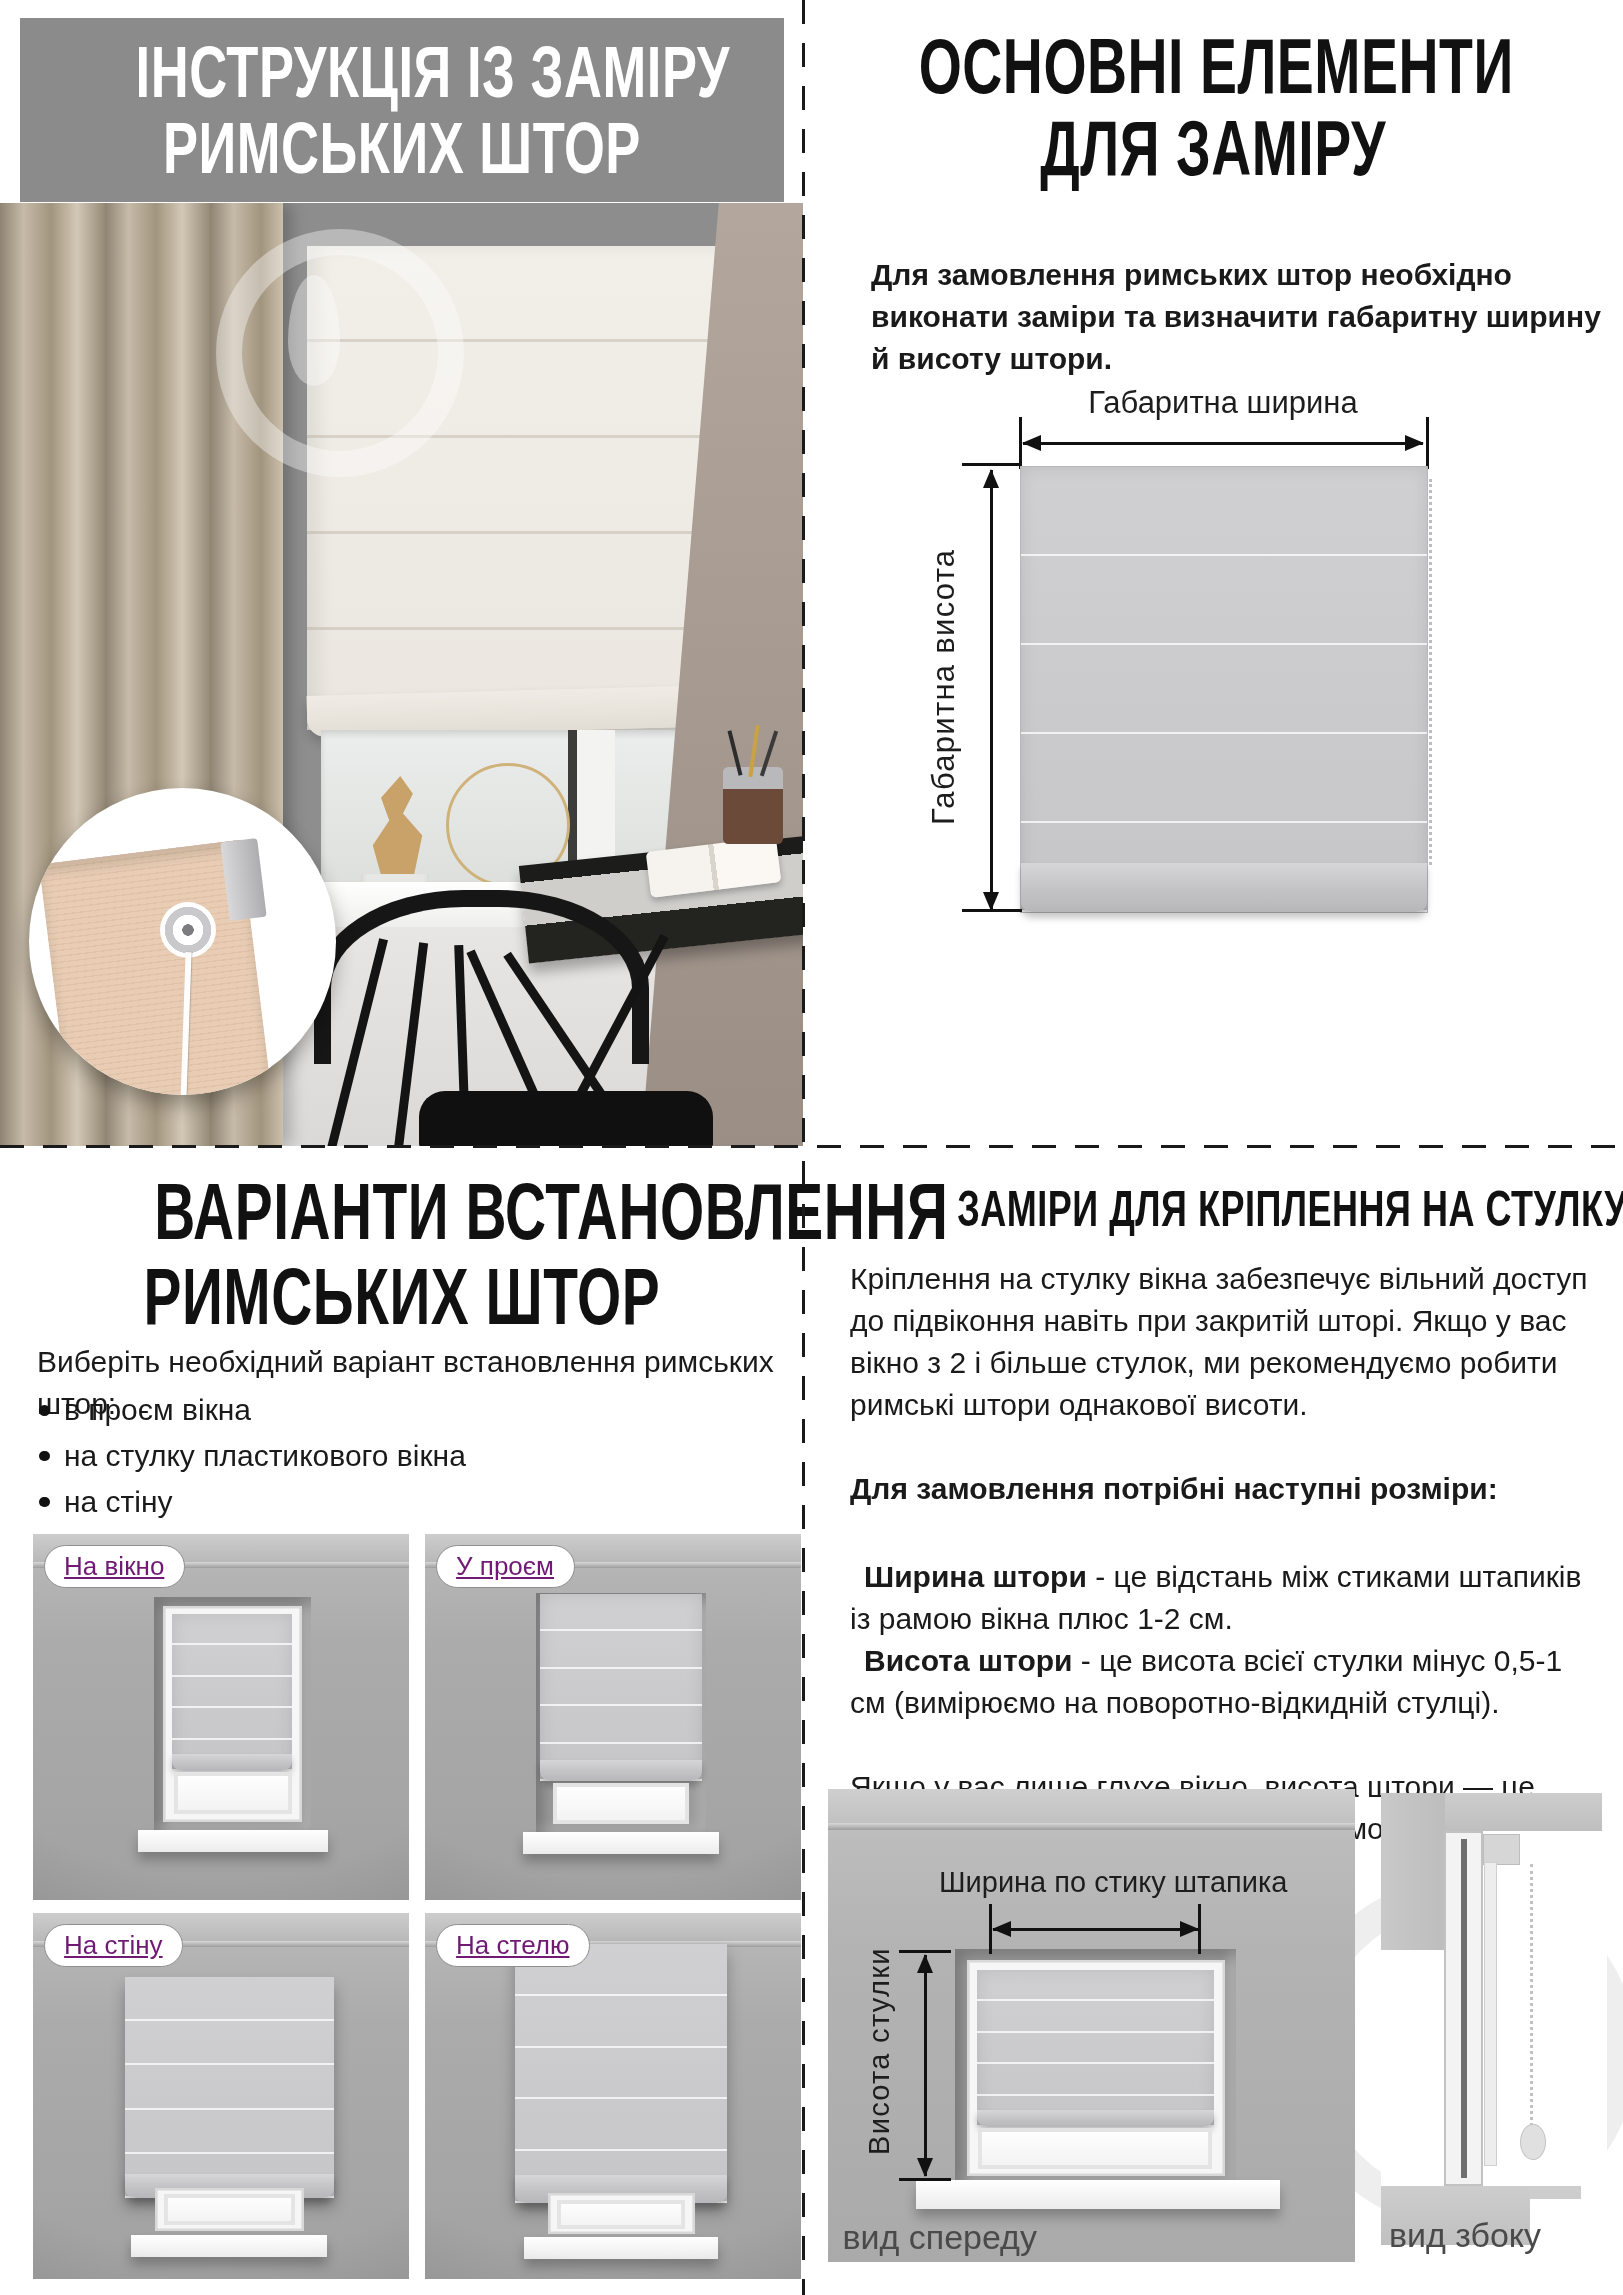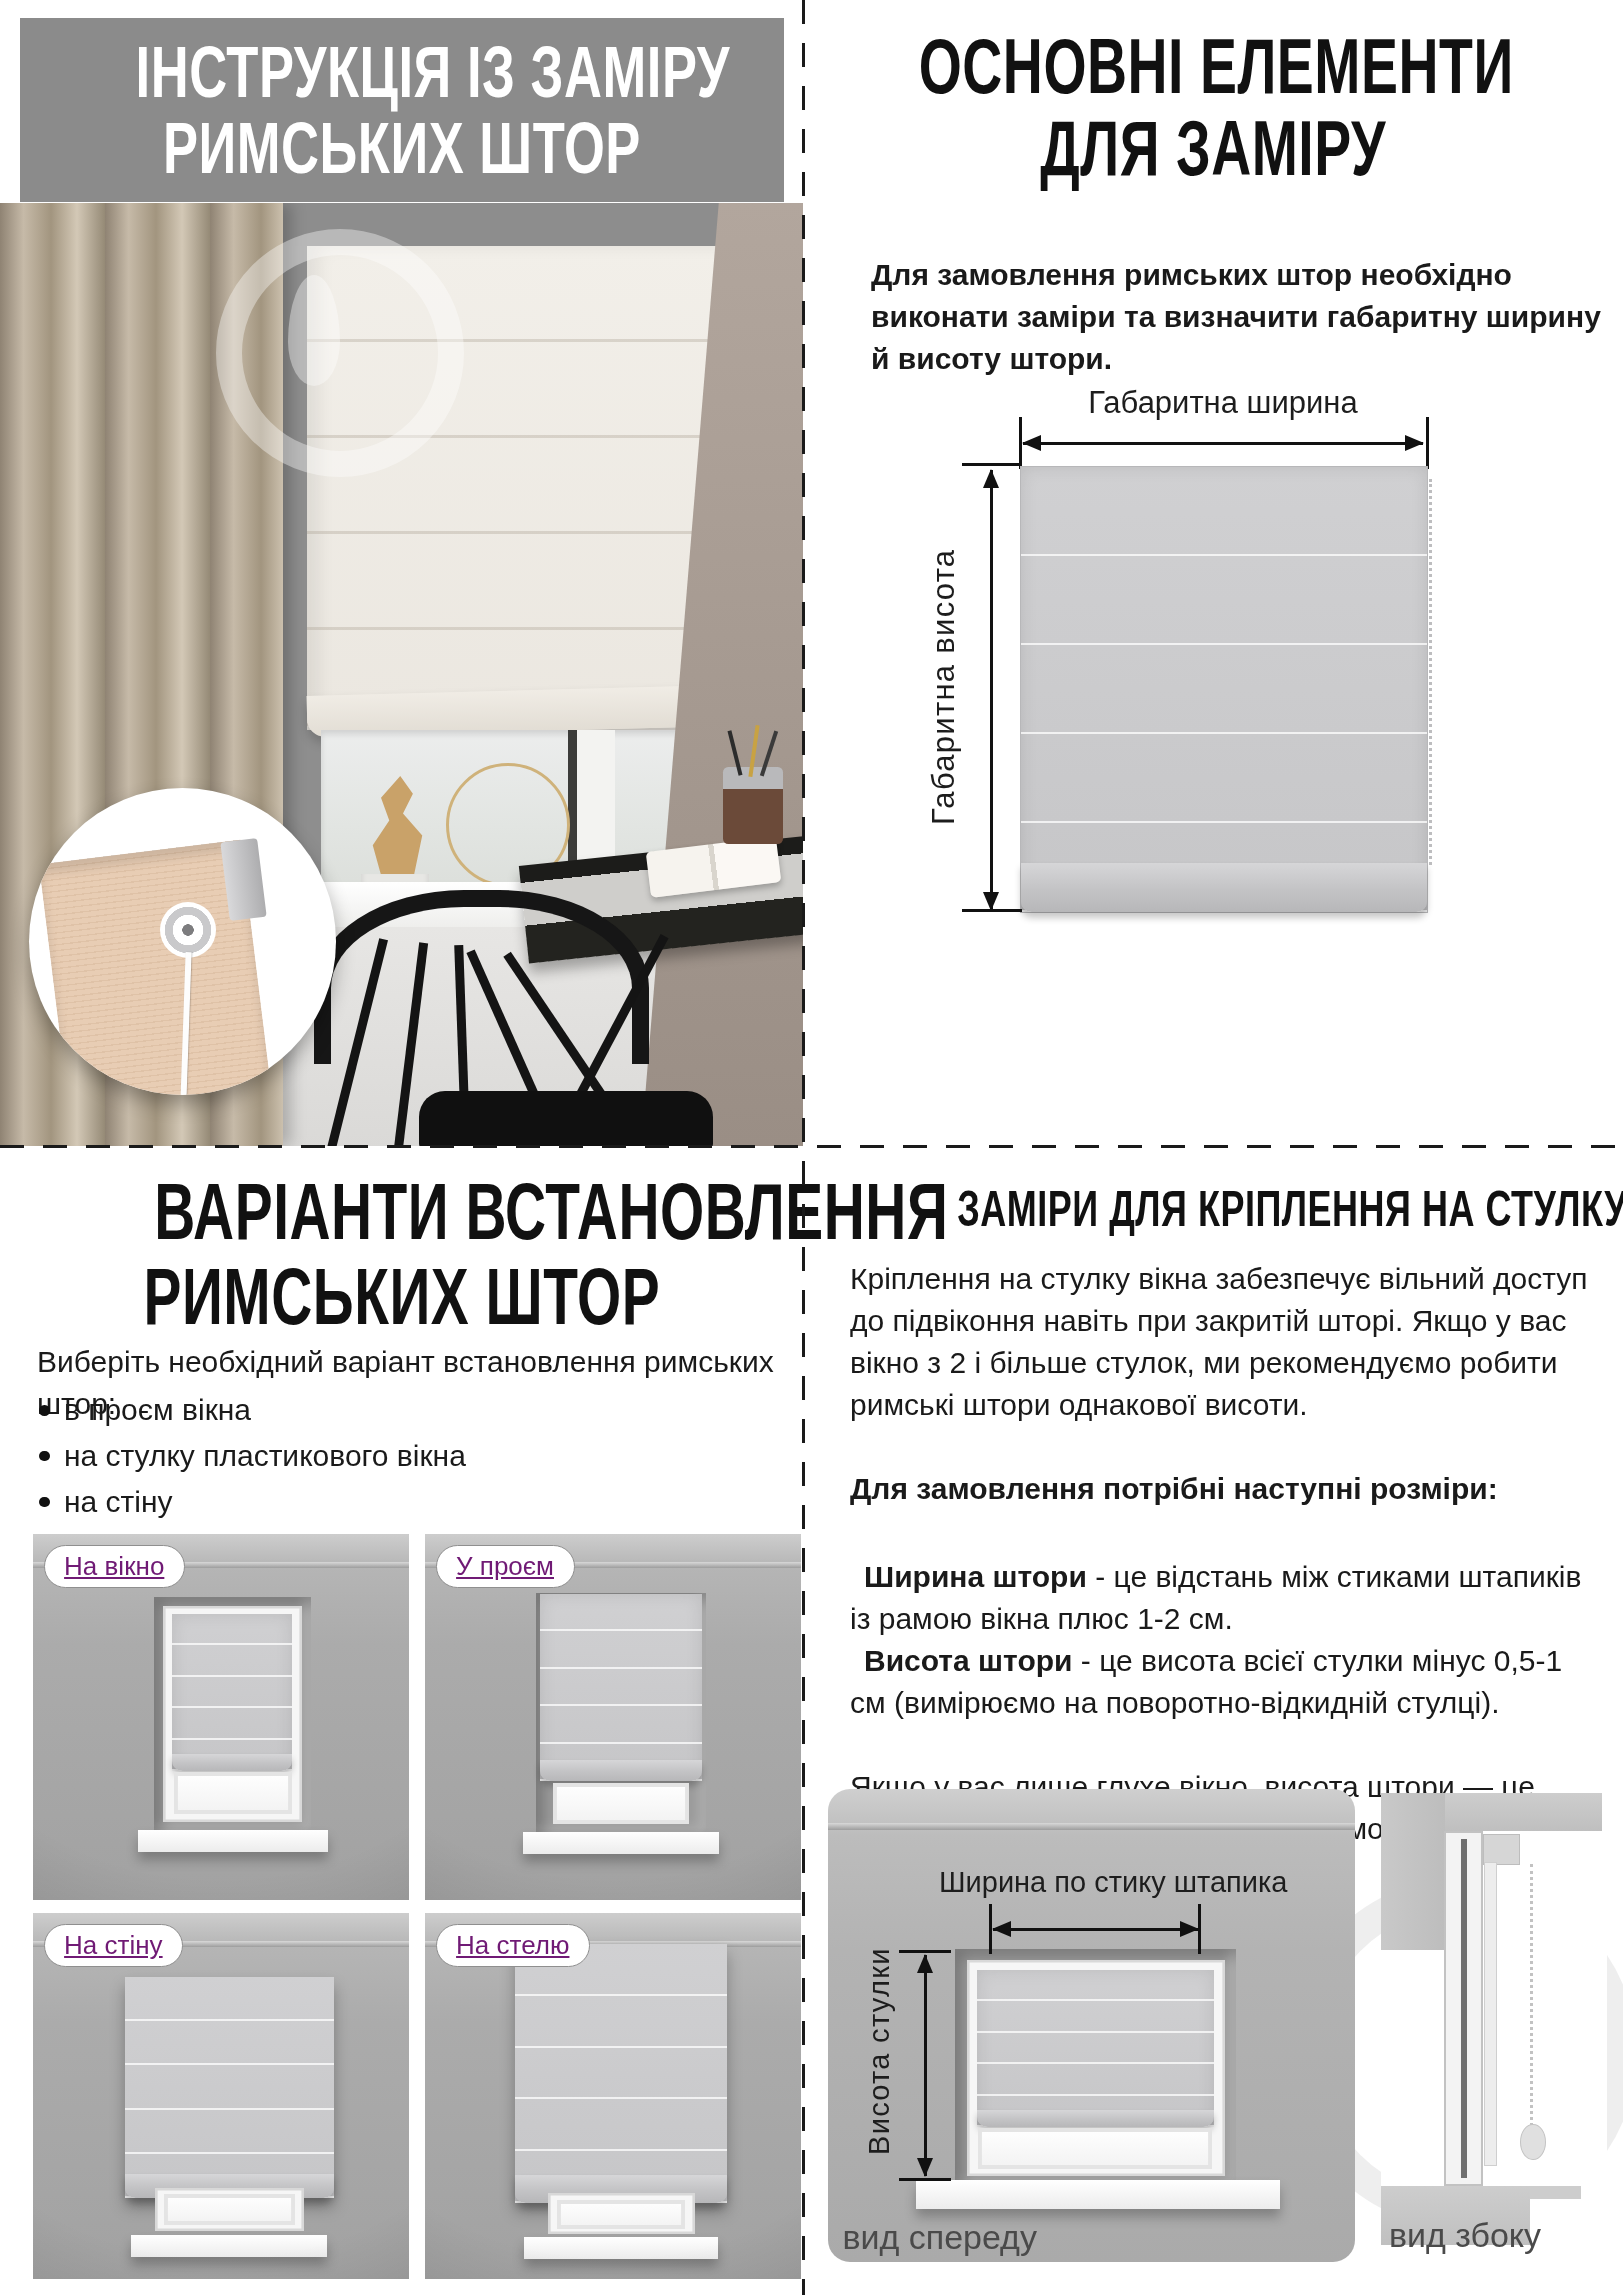--- a/index.html
+++ b/index.html
@@ -285,21 +285,21 @@
       <p class="para" style="margin:0 0 42px 0;">
         <span class="bold">Висота штори</span><span> - це висота всієї стулки мінус 0,5-1 см (вимірюємо на поворотно-відкидній стулці).</span>
       </p>
       <p class="para" style="margin:0;">Якщо у вас лише глухе вікно, висота штори — це відстань між стиками штапиків із рамою вікна (плюс 1-3 см).</p>
     </div>
 
     <div class="wm-ring" style="left:484px;top:733px;width:288px;height:288px;border:31px solid rgba(150,150,150,.16);"></div>
     <div class="wm-drop" style="left:589px;top:798px;width:79px;height:164px;background:rgba(150,150,150,.14);"></div>
 
     <div style="position:absolute;left:25px;top:644px;width:527px;height:473px;overflow:hidden;
-                background:linear-gradient(180deg,#cfcfcf 0,#bcbcbc 10%,#b3b3b3 34%,#aaaaaa 100%);border-radius:22px;">
+                background:linear-gradient(180deg,#cfcfcf 0,#bcbcbc 10%,#b3b3b3 34%,#aaaaaa 100%);">
       <div class="molding" style="top:34px;"></div>
 
       <div class="niche" style="left:127px;top:160px;width:281px;height:236px;"></div>
       <div class="wframe" style="left:139px;top:171px;width:258px;height:216px;"></div>
       <div class="fabric" style="left:149px;top:181px;width:237px;height:157px;">
         <div class="folds"></div>
         <div class="fbar"></div>
       </div>
       <div class="glass" style="left:150px;top:339px;width:234px;height:41px;"></div>
       <div class="sill" style="left:88px;top:391px;width:364px;height:29px;"></div>

